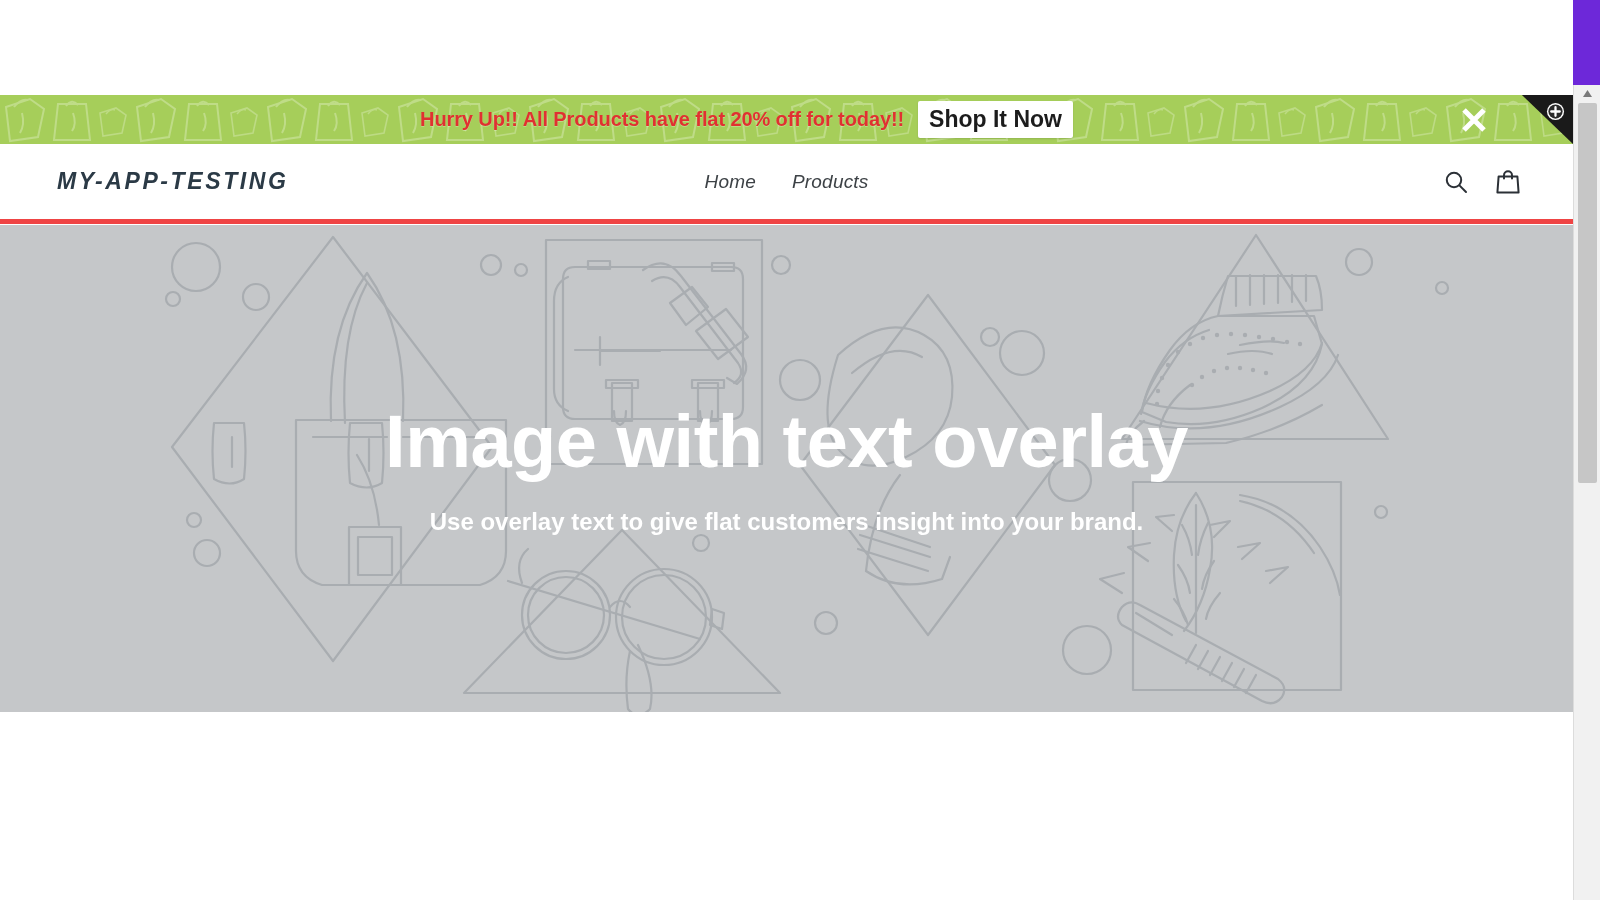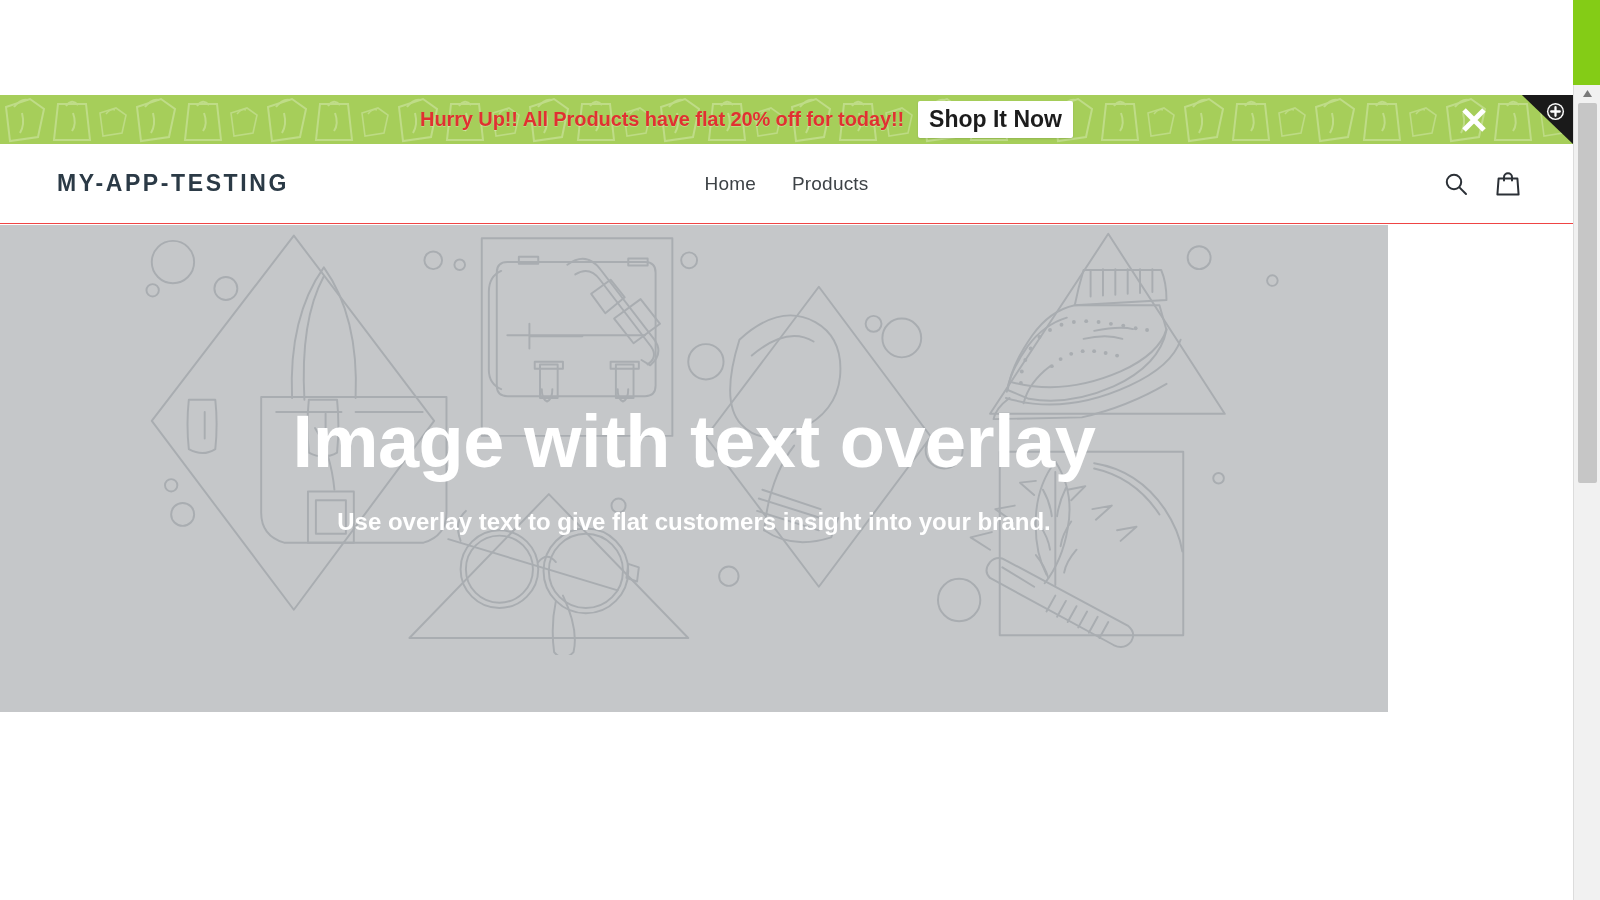--- a/index.html
+++ b/index.html
@@ -8,21 +8,21 @@
     margin: 0; padding: 0;
     width: 1600px; height: 900px;
     overflow: hidden;
     background: #ffffff;
     font-family: "Liberation Sans", sans-serif;
   }
   #viewport {
     position: relative;
     width: 1600px;
     height: 900px;
-    background: #84cc16;
+    background: #6d28d9;
   }
 
   
   .top-frame {
     position: absolute;
     left: 96px;
     top: 72px;
     width: 1384px;
     height: 40px;
     border: 1px solid #d9d9d9;
@@ -119,23 +119,24 @@
     width: 19px; height: 19px;
   }
 
   
   .site-header {
     position: absolute;
     left: 0; top: 144px;
     width: 1573px;
     height: 80px;
     background: #ffffff;
-    border-bottom: 1px solid #ef4444;
-    display: flex;
-    align-items: center;
+    border-bottom: 5px solid #ef4444;
+    display: flex;
+    align-items: center;
+    font-style: italic;
   }
   .logo {
     position: absolute;
     left: 57px;
     font-size: 23px;
     font-weight: bold;
     letter-spacing: 2.6px;
     color: #2b3a46;
     text-decoration: none;
     white-space: nowrap;
@@ -165,21 +166,21 @@
   .icon-btn {
     background: none; border: none; padding: 0;
     cursor: pointer; line-height: 0;
     color: #2b3036;
   }
 
   
   .hero {
     position: absolute;
     left: 0; top: 225px;
-    width: 1388px;
+    width: 1573px;
     height: 487px;
     background: #c5c7c9;
     overflow: hidden;
   }
   .hero-art { position: absolute; inset: 0; }
   .hero-overlay {
     position: absolute;
     inset: 0;
     display: flex;
     flex-direction: column;

